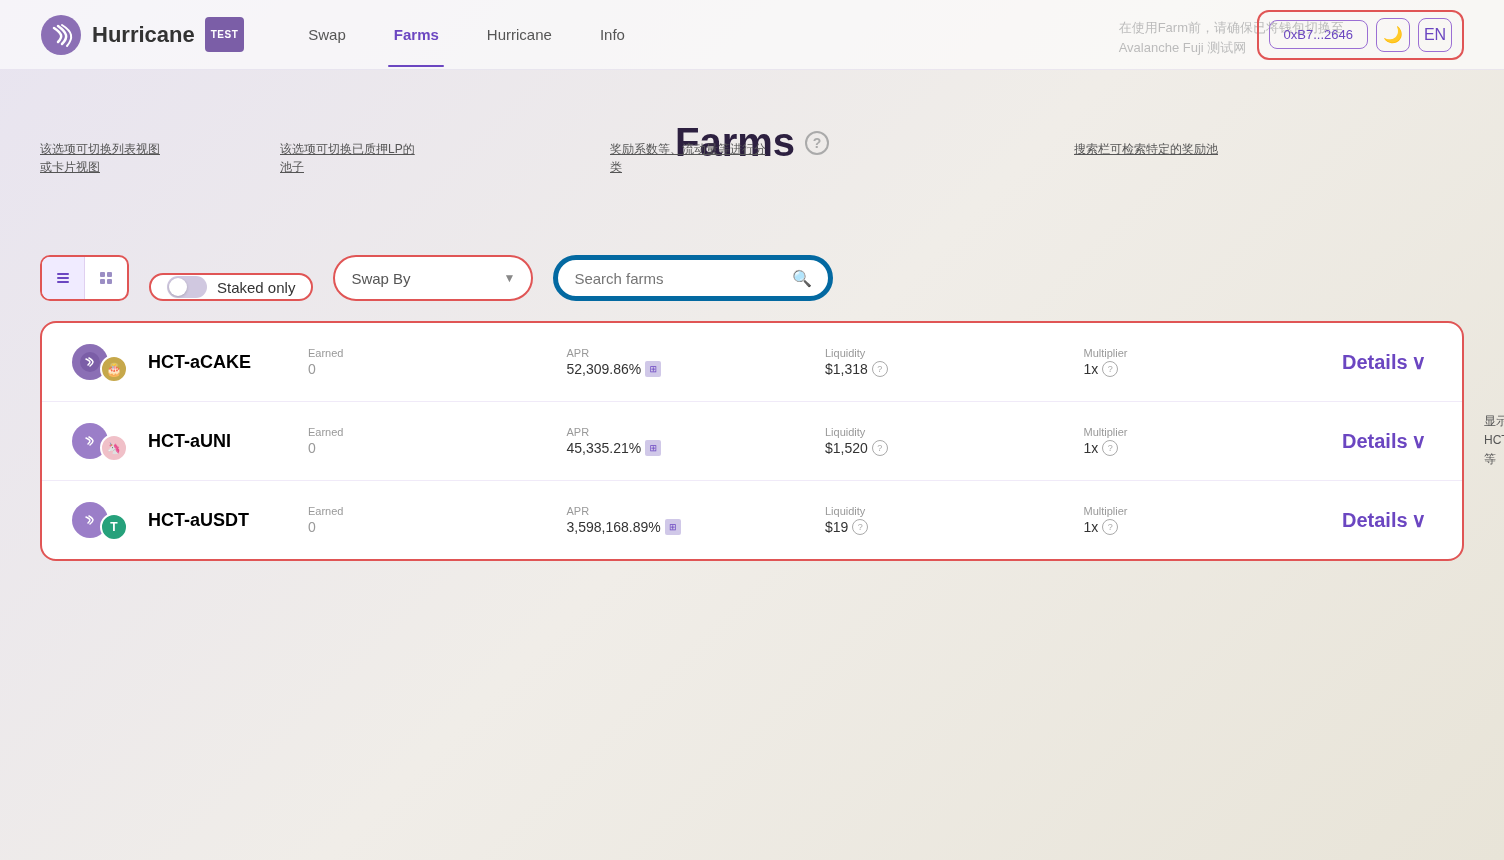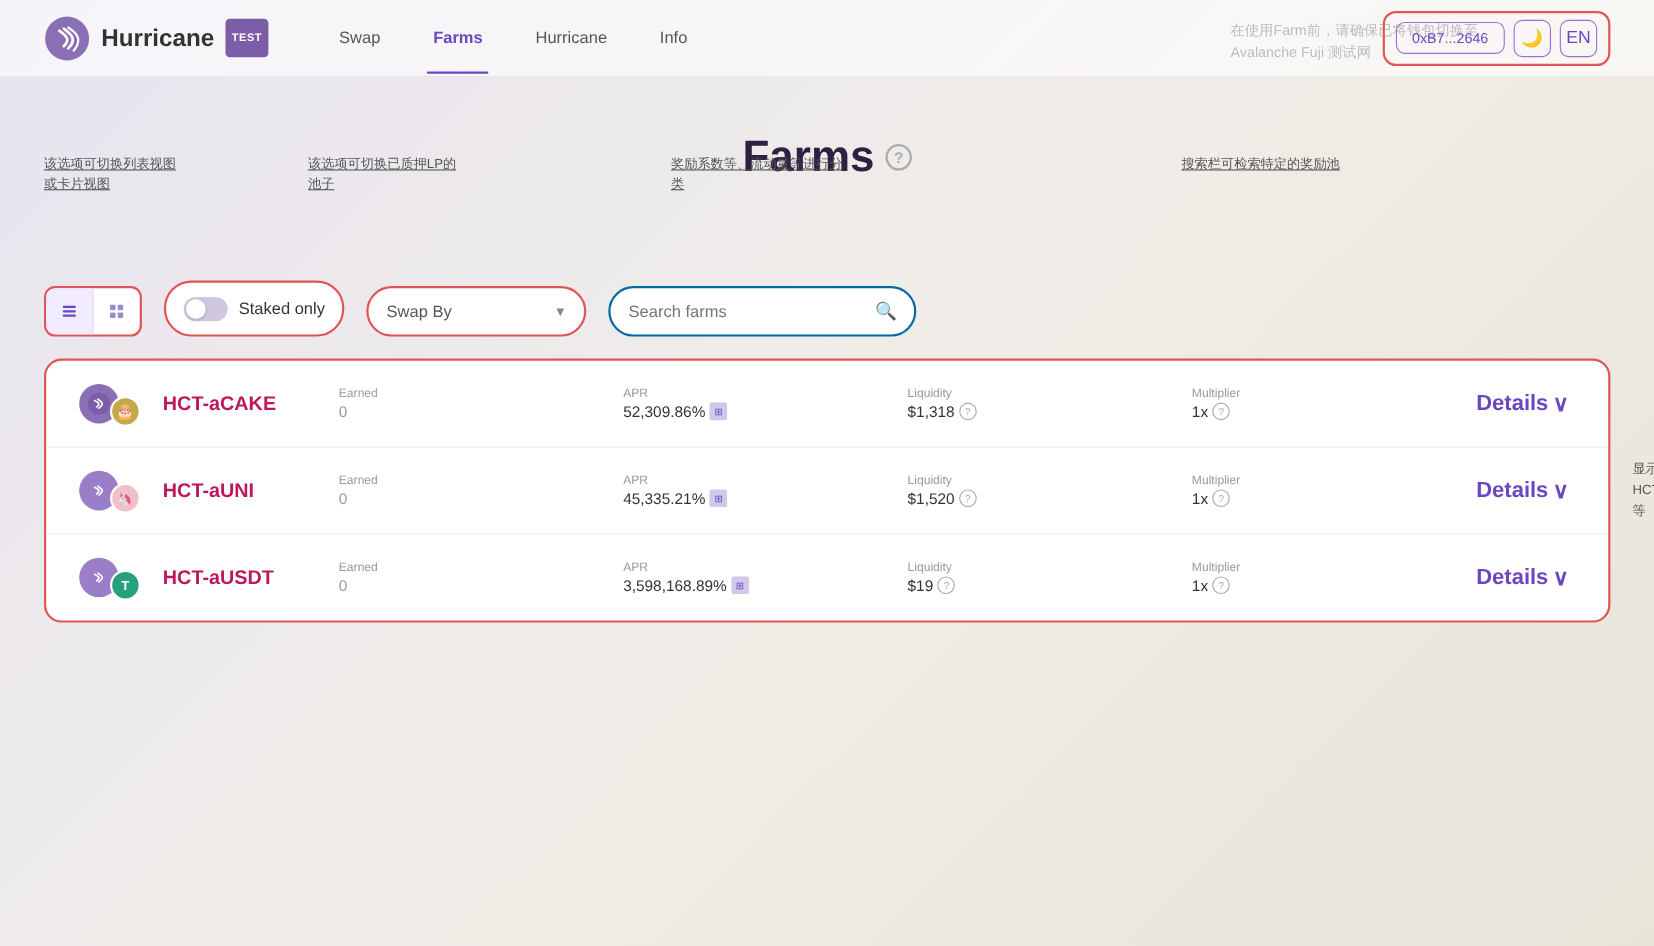--- a/index.html
+++ b/index.html
@@ -220,21 +220,21 @@
 
     .staked-toggle-wrap {
       display: flex;
       align-items: center;
       gap: 10px;
       border: 2px solid #e05555;
       border-radius: 25px;
       padding: 6px 16px;
       background: white;
       min-width: 160px;
-      height: 51px;
+      height: 28px;
     }
     .toggle-switch {
       width: 40px;
       height: 22px;
       background: #d0c8e0;
       border-radius: 11px;
       position: relative;
       cursor: pointer;
     }
     .toggle-knob {
@@ -267,21 +267,21 @@
     .sort-label {
       font-size: 15px;
       color: #555;
     }
     .sort-arrow {
       color: #888;
       font-size: 12px;
     }
 
     .search-wrap {
-      border: 2px solid #0369a1;
+      border: 5px solid #0369a1;
       border-radius: 25px;
       background: white;
       display: flex;
       align-items: center;
       padding: 6px 16px;
       min-width: 240px;
       height: 46px;
       gap: 0;
       flex: 1;
       max-width: 280px;
@@ -350,21 +350,21 @@
       border: 2px solid white;
       display: flex;
       align-items: center;
       justify-content: center;
       font-size: 14px;
     }
 
     .farm-name {
       font-size: 18px;
       font-weight: 700;
-      color: #be185d;
+      color: #000000;
       min-width: 140px;
     }
 
     .farm-stat {
       flex: 1;
       min-width: 80px;
     }
     .farm-stat-label {
       font-size: 11px;
       color: #999;

